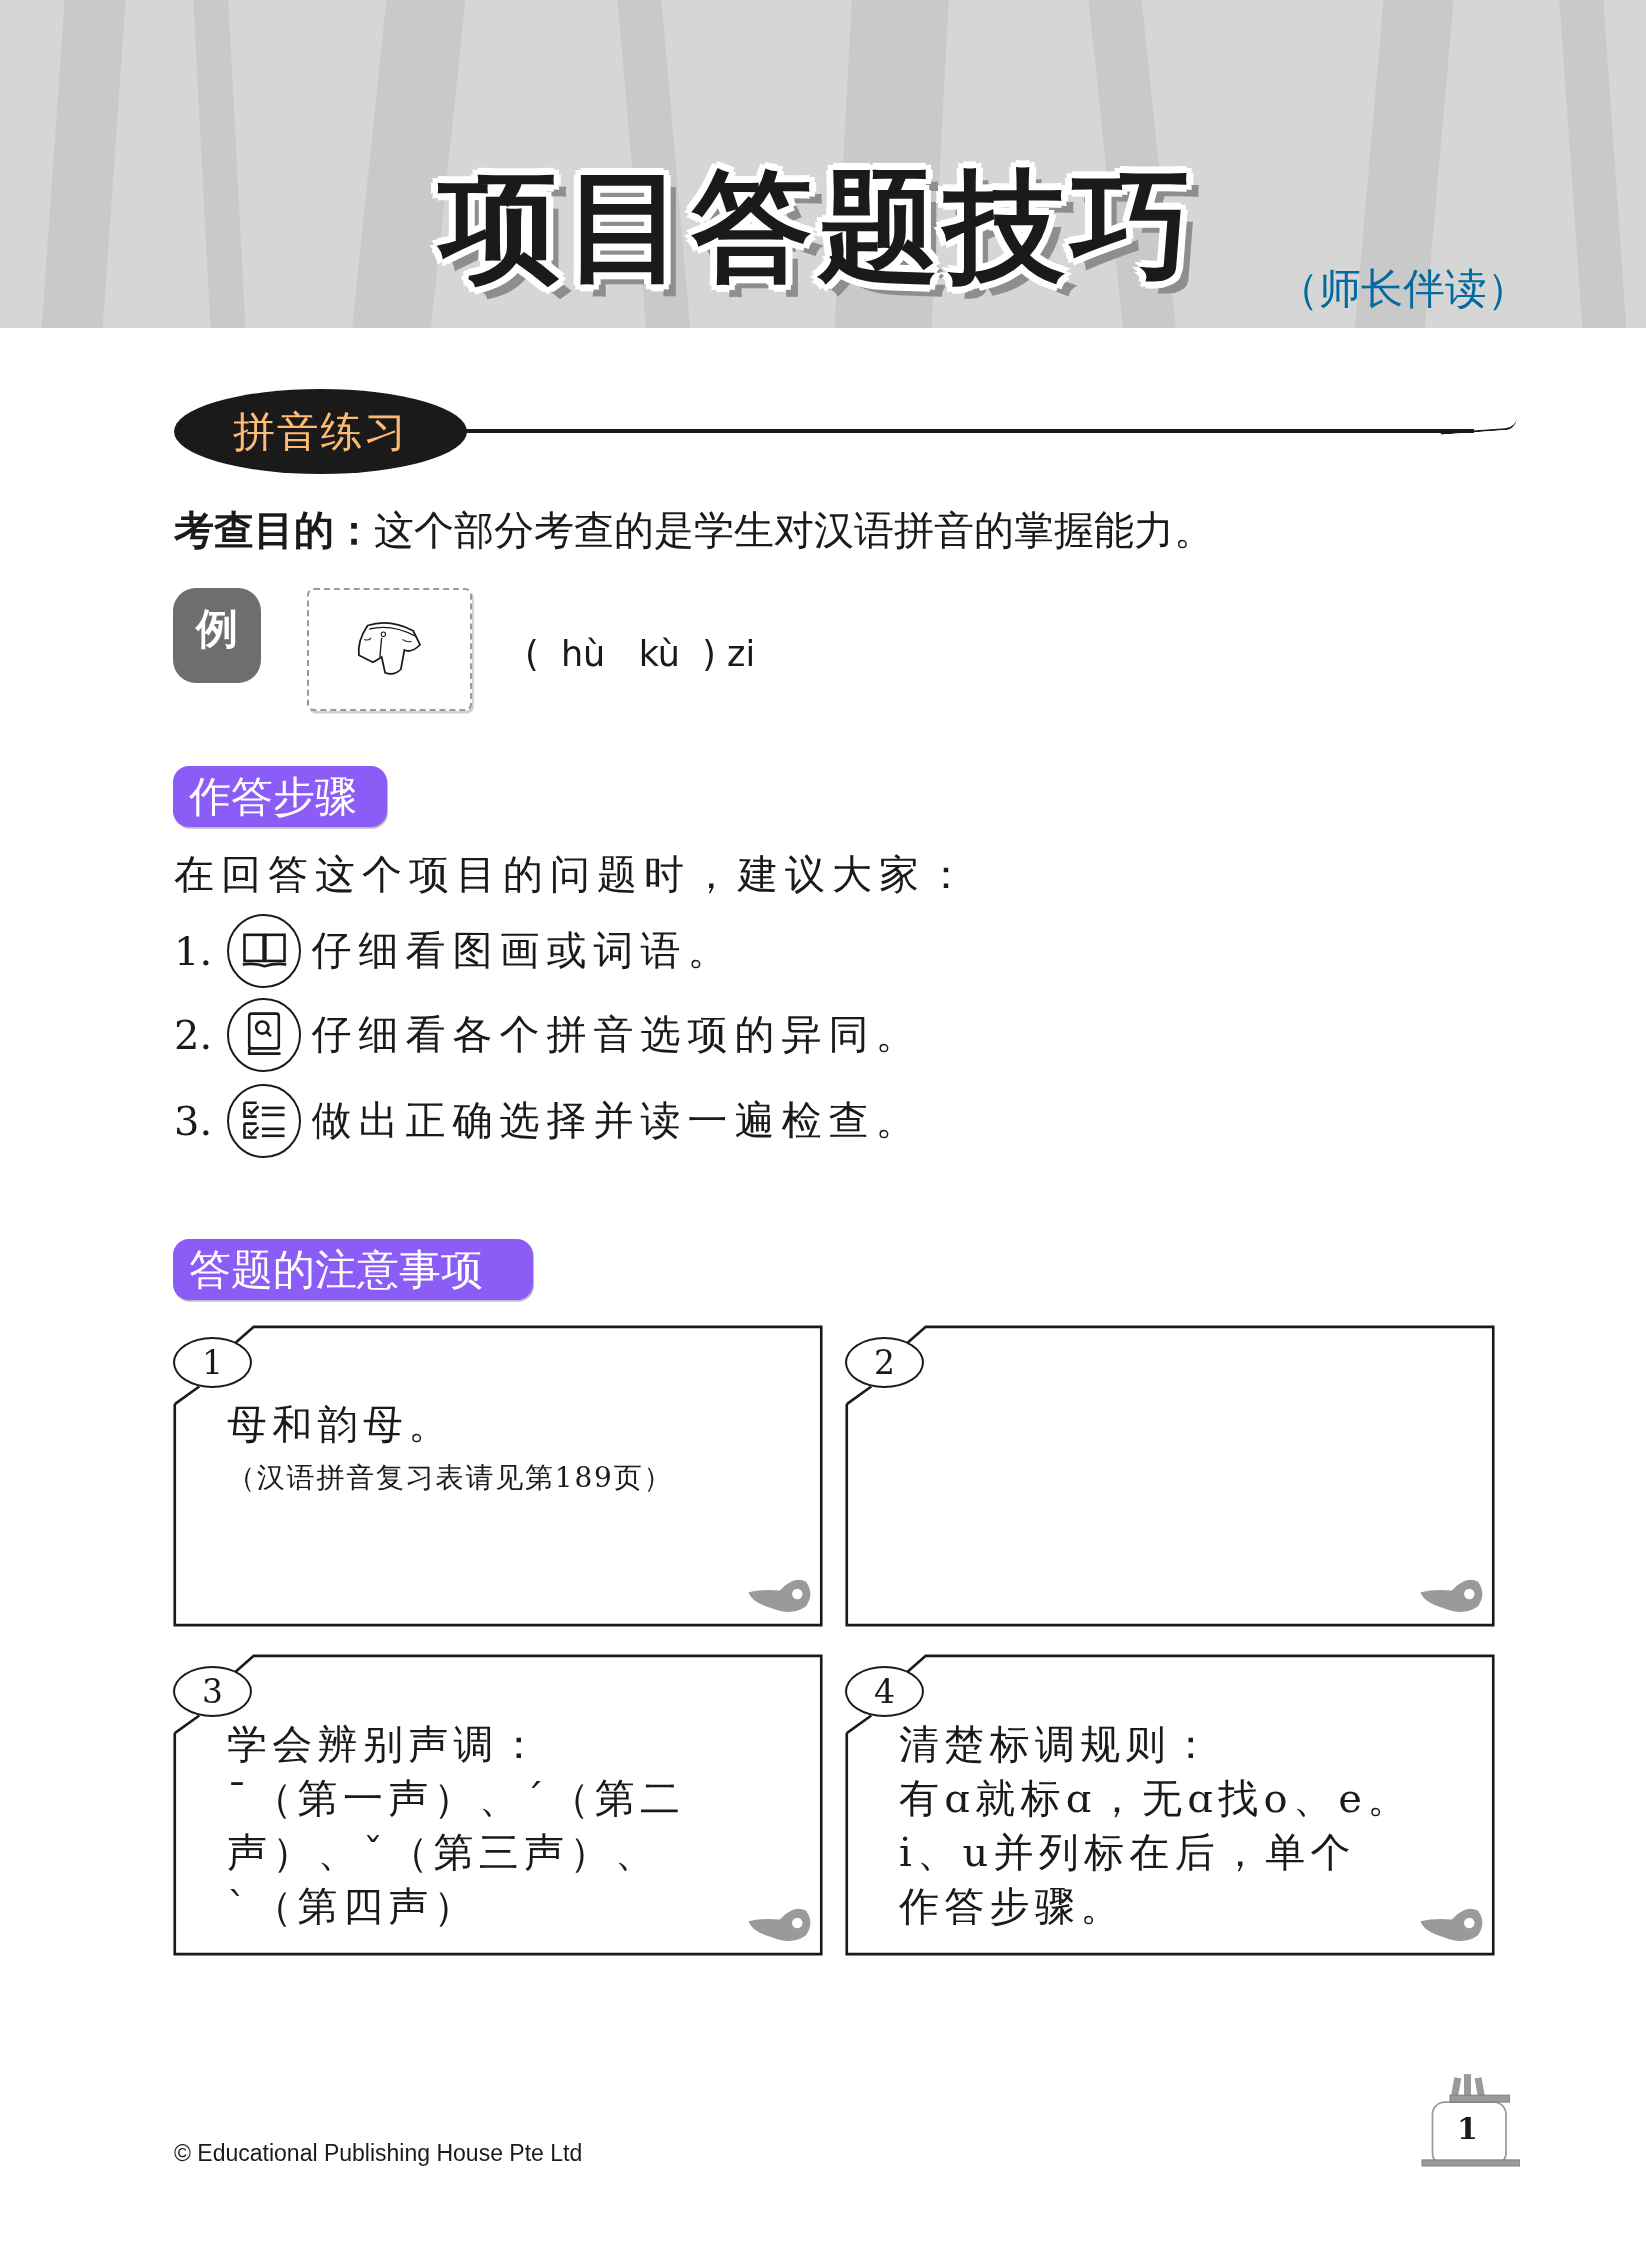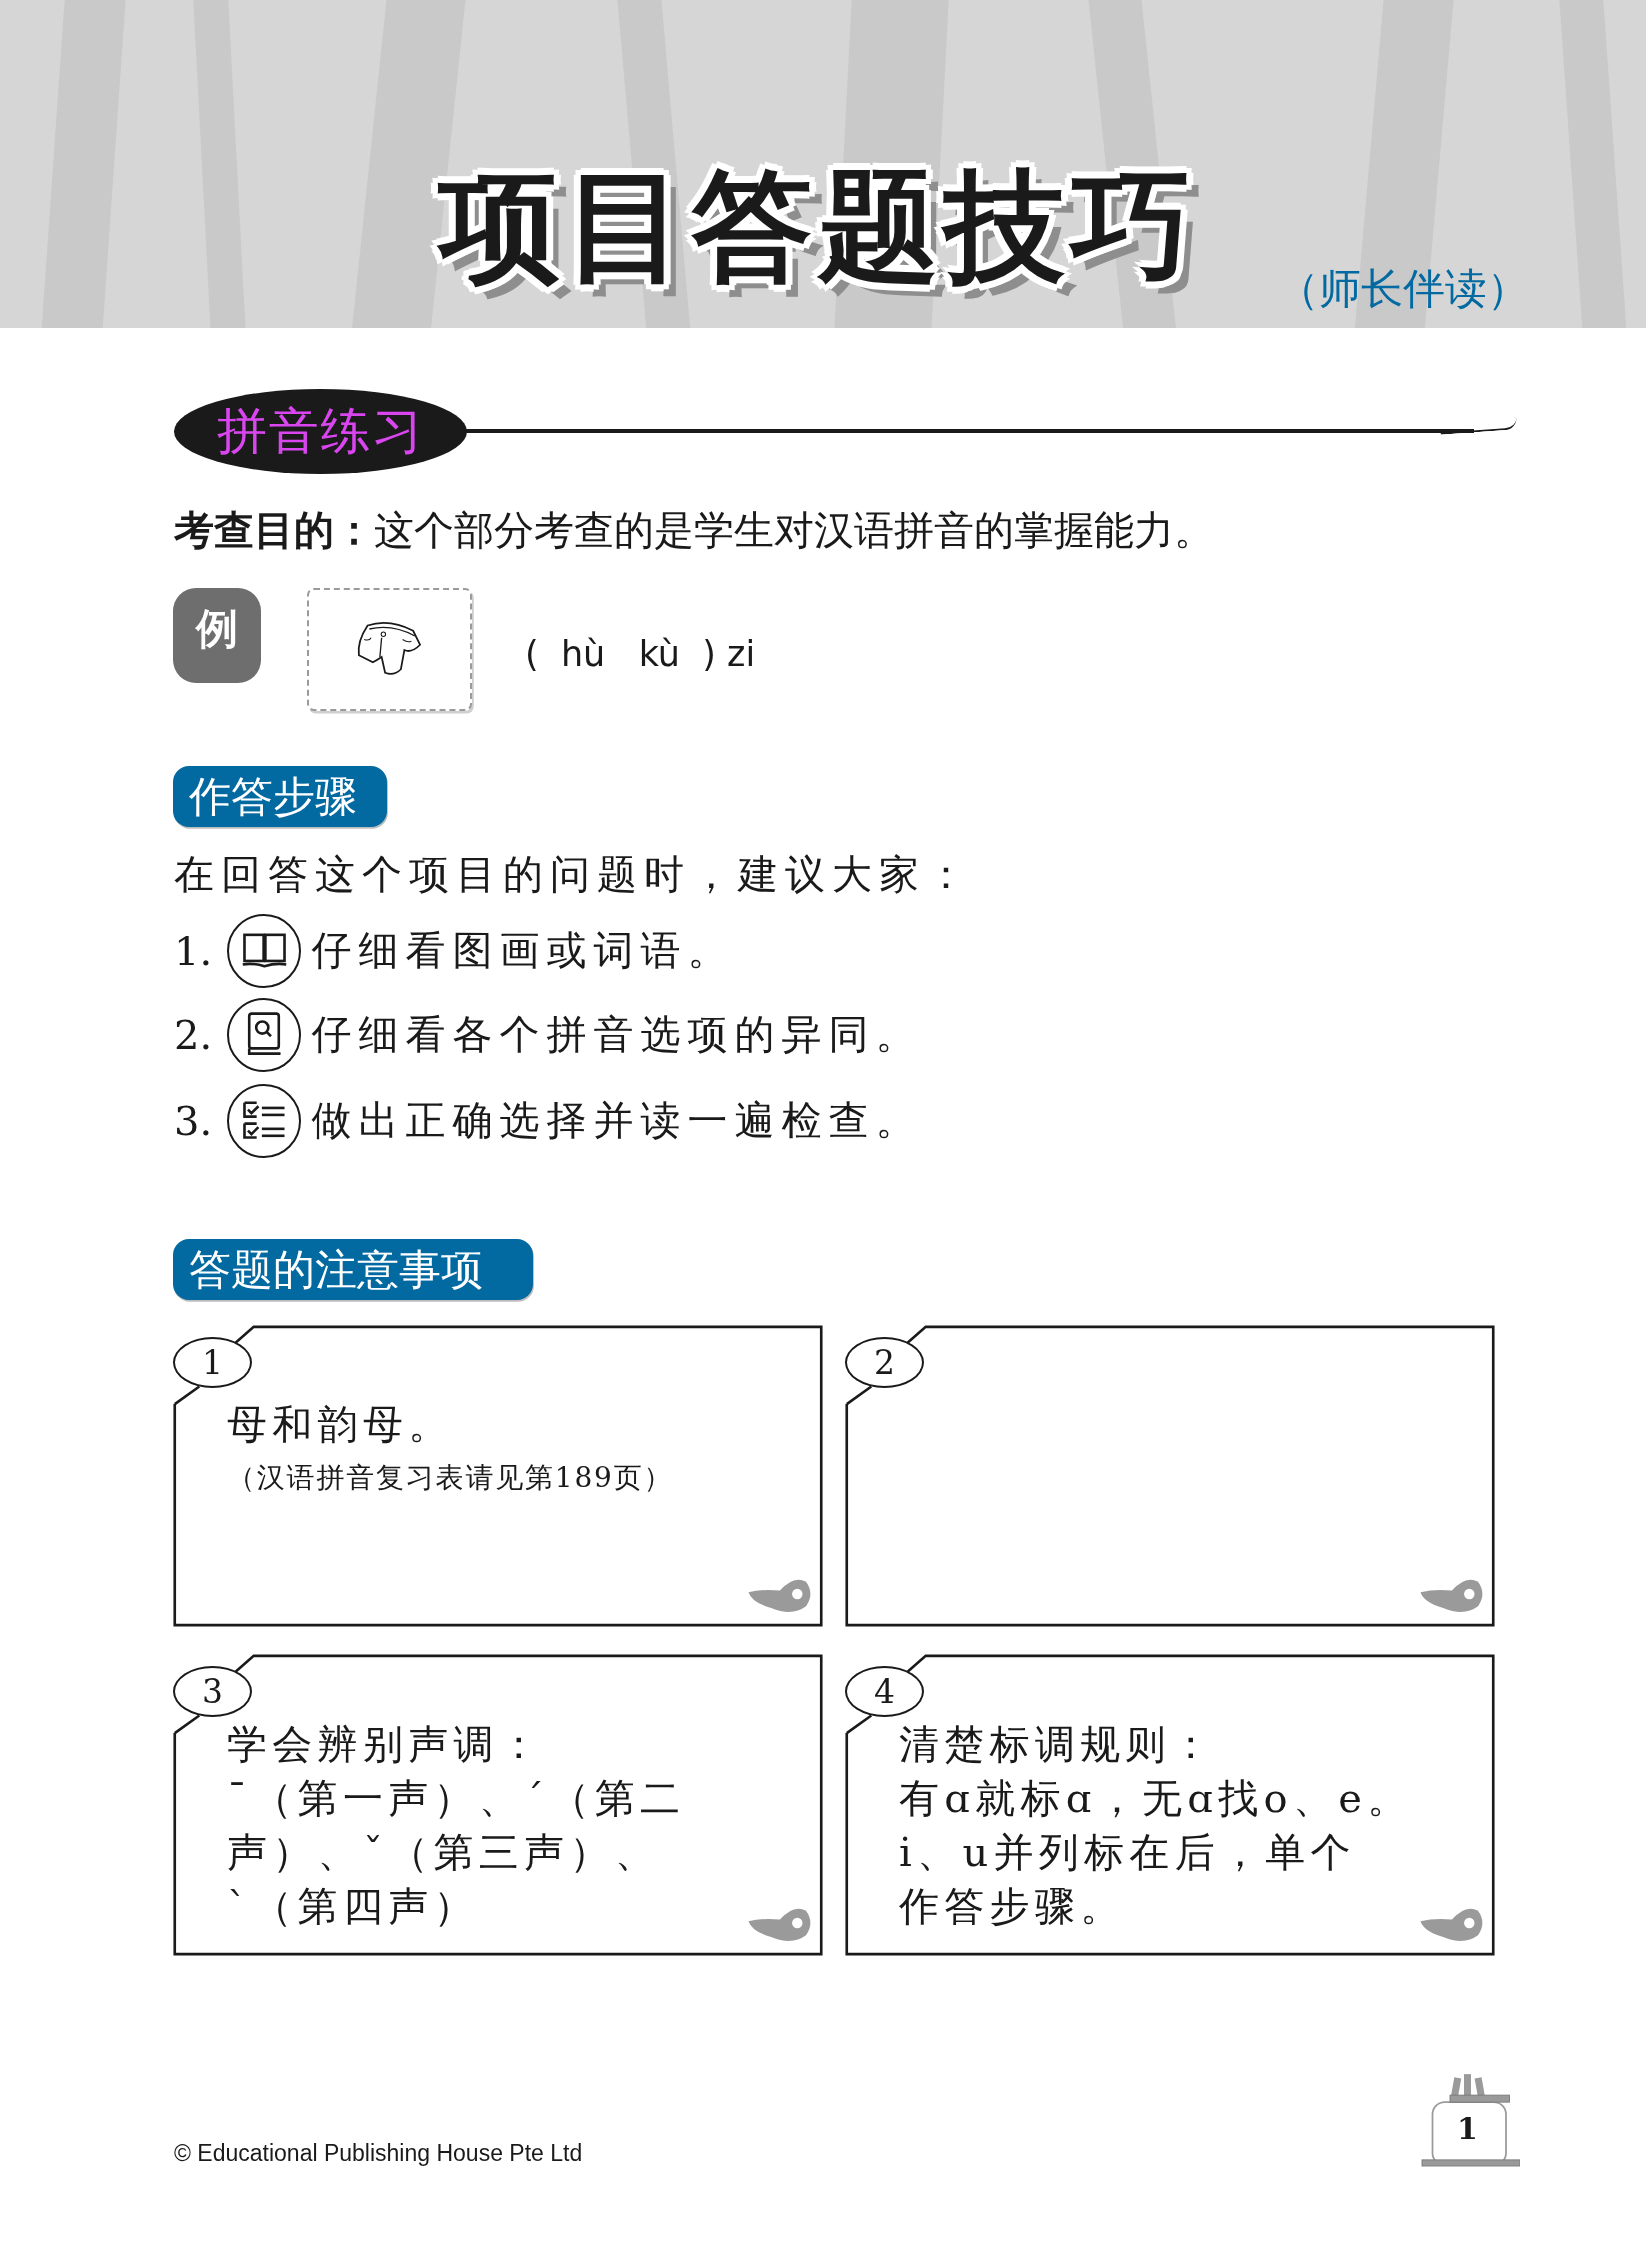--- a/index.html
+++ b/index.html
@@ -20,38 +20,38 @@
         0 -7px 0 #fff, 0 7px 0 #fff, -7px 0 0 #fff, 7px 0 0 #fff,
         12.3px 12.3px 0 #8e8e8e;
       margin-top: 20px;
     }
     .subtitle {
       position: absolute; left: 1277px; top: 262px; font-size: 42px; color: #0369a1;
       white-space: nowrap; line-height: 53px;
     }
 
     .section-head { position: absolute; left: 174px; top: 389px; width: 293px; height: 85px;
-      background: #1a1a1a; border-radius: 50%; color: #d946ef; font-size: 50px;
+      background: #1a1a1a; border-radius: 50%; color: #fdba74; font-size: 42px;
       display: flex; align-items: center; justify-content: center; letter-spacing: 1.8px; }
     .section-line { position: absolute; left: 465px; top: 429px; width: 1009px; height: 3.5px; background: #1a1a1a; }
     .section-line-tail { position: absolute; left: 1440px; top: 420px; width: 77px; height: 12.3px;
       border-bottom: 2.6px solid #1a1a1a; border-radius: 0 0 53px 0; transform: rotate(-4deg); }
 
     .purpose { position: absolute; left: 174px; top: 504px; font-size: 40px; white-space: nowrap; line-height: 53px; }
     .purpose .label { font-weight: bold; }
 
     .example-badge { position: absolute; left: 173px; top: 588px; width: 88px; height: 95px;
       background: #6e6e6e; border-radius: 23px; color: #fff; font-size: 42px; font-weight: bold;
       display: flex; align-items: center; justify-content: center; padding-bottom: 12.3px; }
     .example-img { position: absolute; left: 307px; top: 588px; width: 165px; height: 123px;
       border: 2.6px dashed #9a9a9a; border-radius: 7px; background: #fff;
       box-shadow: 1.8px 2.6px 0 #cfcfcf; display: flex; align-items: center; justify-content: center; }
     .example-answer { position: absolute; left: 525px; top: 628px; font-size: 35px; white-space: pre; line-height: 53px; color: #1a1a1a; }
 
-    .pill { position: absolute; background: #0369a1; color: #fff; border-radius: 16px;
+    .pill { position: absolute; background: #8b5cf6; color: #fff; border-radius: 16px;
       font-size: 42px; display: flex; align-items: center; padding: 0 16px; white-space: nowrap;
       box-shadow: 0.9px 1.8px 0 #bdbdbd; }
     .pill-steps { left: 173px; top: 766px; width: 214px; height: 61px; }
     .pill-notes { left: 173px; top: 1239px; width: 360px; height: 61px; }
 
     .serif { font-family: "DejaVu Serif", "Liberation Serif", serif; }
     .intro { position: absolute; left: 174px; top: 848px; font-size: 40px; letter-spacing: 7px; white-space: nowrap; line-height: 53px; }
 
     .step { position: absolute; left: 174px; height: 75px; display: flex; align-items: center; white-space: nowrap; }
     .step .num { font-size: 40px; width: 53px; }

